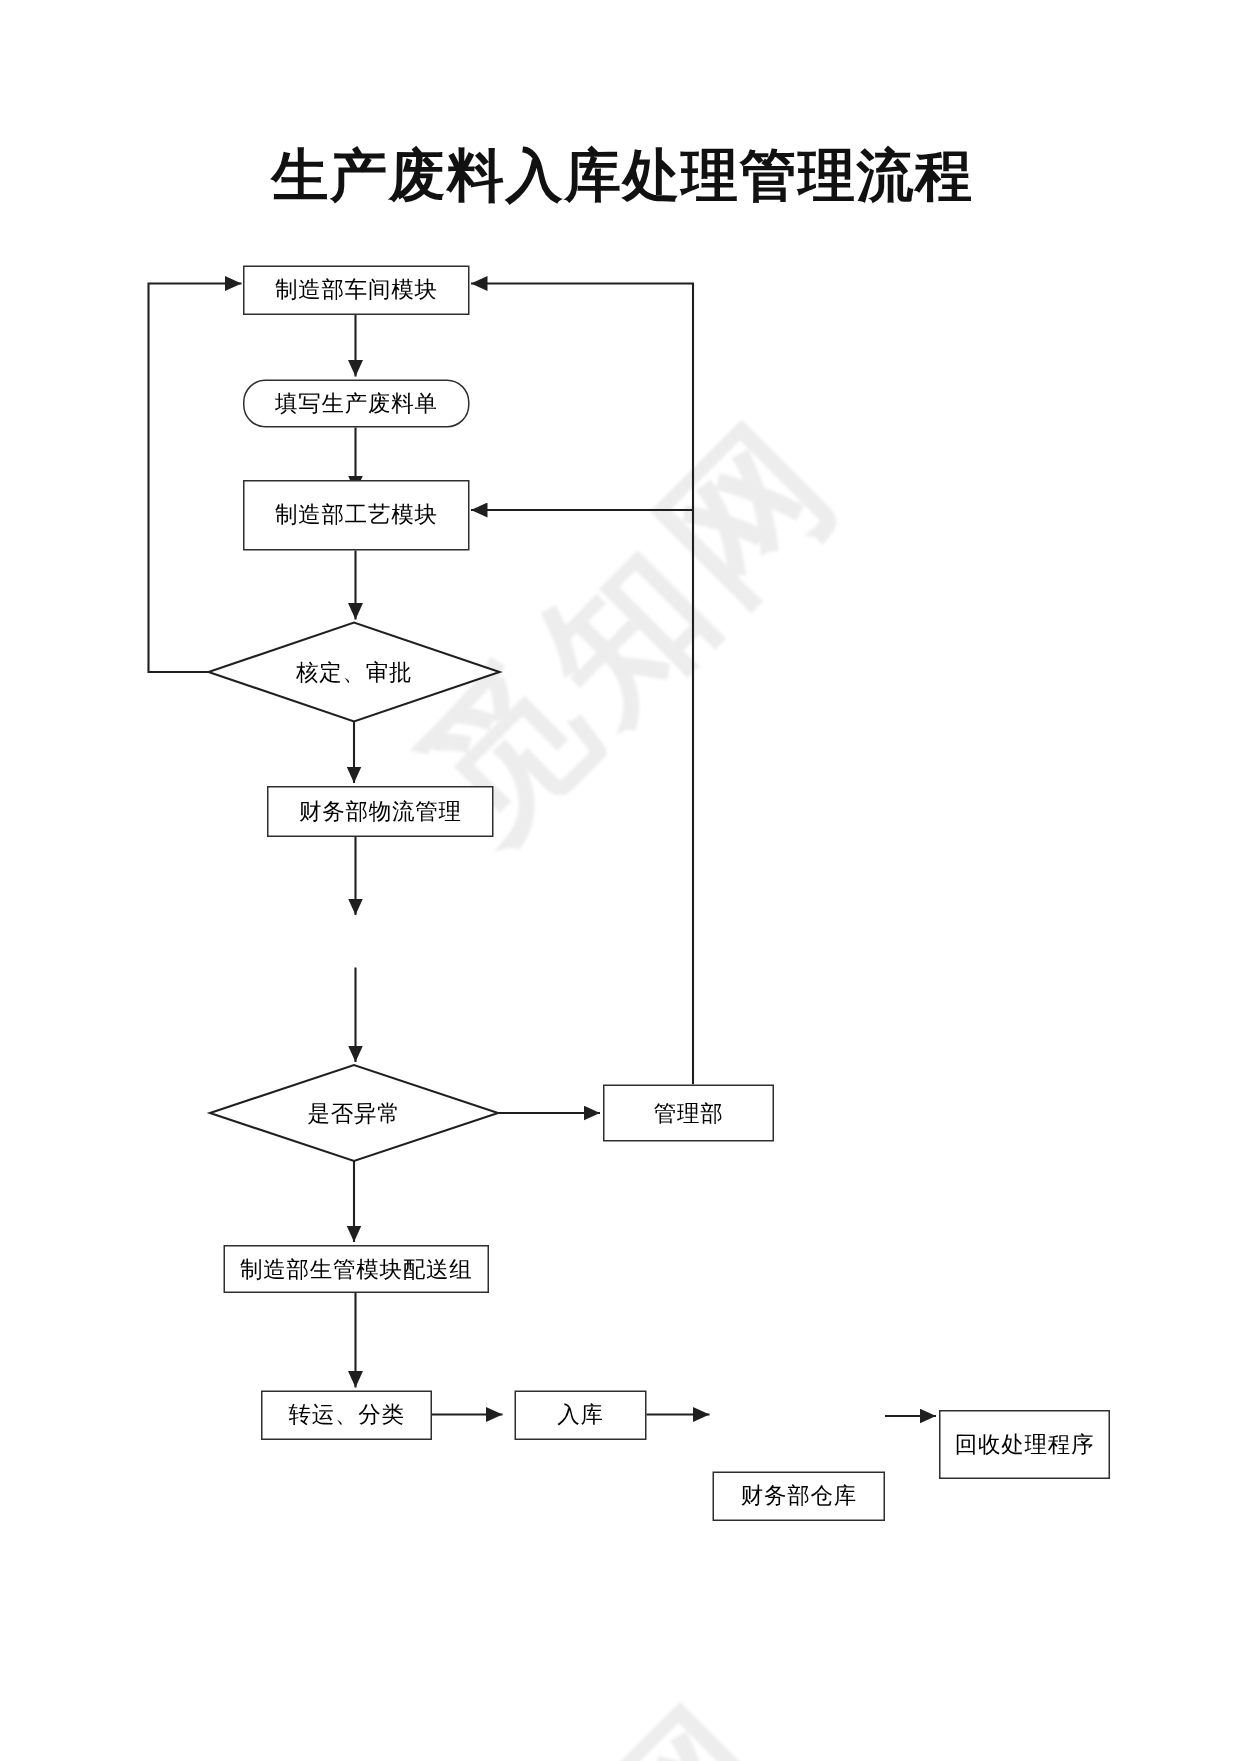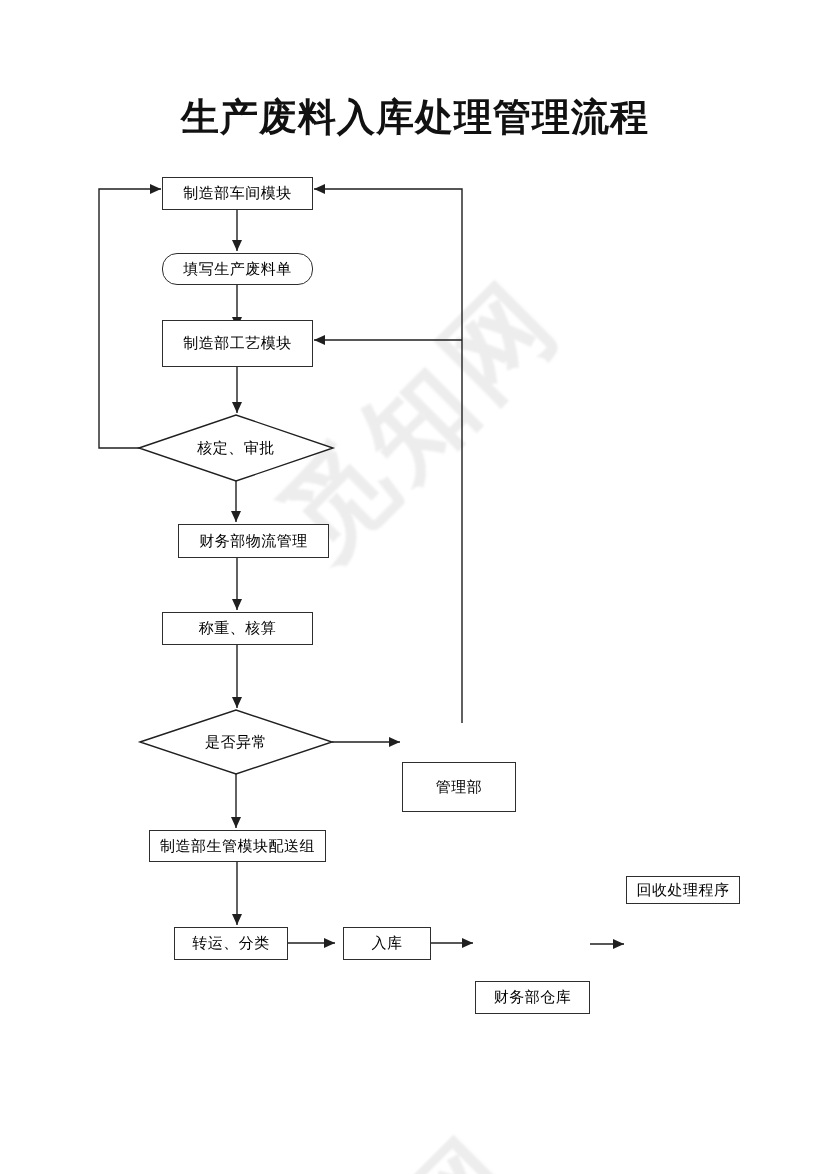--- a/index.html
+++ b/index.html
@@ -62,26 +62,26 @@
     color: #000;
     z-index: 2;
     background: transparent;
   }
   
   .n-workshop   { left: 162px; top: 177px; width: 151px; height: 33px; }
   .n-fillform   { left: 162px; top: 253px; width: 151px; height: 32px; border-radius: 15px; }
   .n-procmod    { left: 162px; top: 320px; width: 151px; height: 47px; }
   .n-logistics  { left: 162px; top: 524px; width: 151px; height: 34px; margin-left: 16px; }
   .n-weigh      { left: 162px; top: 612px; width: 151px; height: 33px; }
-  .n-mgmt       { left: 402px; top: 762px; width: 114px; height: 50px; }
+  .n-mgmt       { left: 402px; top: 723px; width: 114px; height: 38px; }
   .n-distrib    { left: 149px; top: 830px; width: 177px; height: 32px; }
   .n-transfer   { left: 174px; top: 927px; width: 114px; height: 33px; }
   .n-inbound    { left: 343px; top: 927px; width:  88px; height: 33px; }
   .n-finwh      { left: 475px; top: 981px; width: 115px; height: 33px; }
-  .n-recycle    { left: 626px; top: 876px; width: 114px; height: 28px; }
+  .n-recycle    { left: 626px; top: 940px; width: 114px; height: 46px; }
   .d-verify     { left: 156px; top: 433px; width: 160px; height: 30px; }
   .d-abnormal   { left: 156px; top: 727px; width: 160px; height: 30px; }
 </style>
 </head>
 <body>
 
 <div id="page">
 
   <div class="watermark" style="left:422px; top:420px;">觅知网</div>
   <div class="watermark" style="left:381px; top:1275px;">觅知网</div>
@@ -118,21 +118,20 @@
 
       <polygon points="139,448 236,415 333,448 236,481" fill="#ffffff"></polygon>
       <polygon points="140,742 236,710 332,742 236,774" fill="#ffffff"></polygon>
     </g>
   </svg>
 
   <div class="node n-workshop">制造部车间模块</div>
   <div class="node n-fillform">填写生产废料单</div>
   <div class="node n-procmod">制造部工艺模块</div>
   <div class="node n-logistics">财务部物流管理</div>
-  <div class="node n-weigh">称重、核算</div>
   <div class="node n-mgmt">管理部</div>
   <div class="node n-distrib">制造部生管模块配送组</div>
   <div class="node n-transfer">转运、分类</div>
   <div class="node n-inbound">入库</div>
   <div class="node n-finwh">财务部仓库</div>
   <div class="node n-recycle">回收处理程序</div>
 
   <div class="diamond-label d-verify">核定、审批</div>
   <div class="diamond-label d-abnormal">是否异常</div>
 

